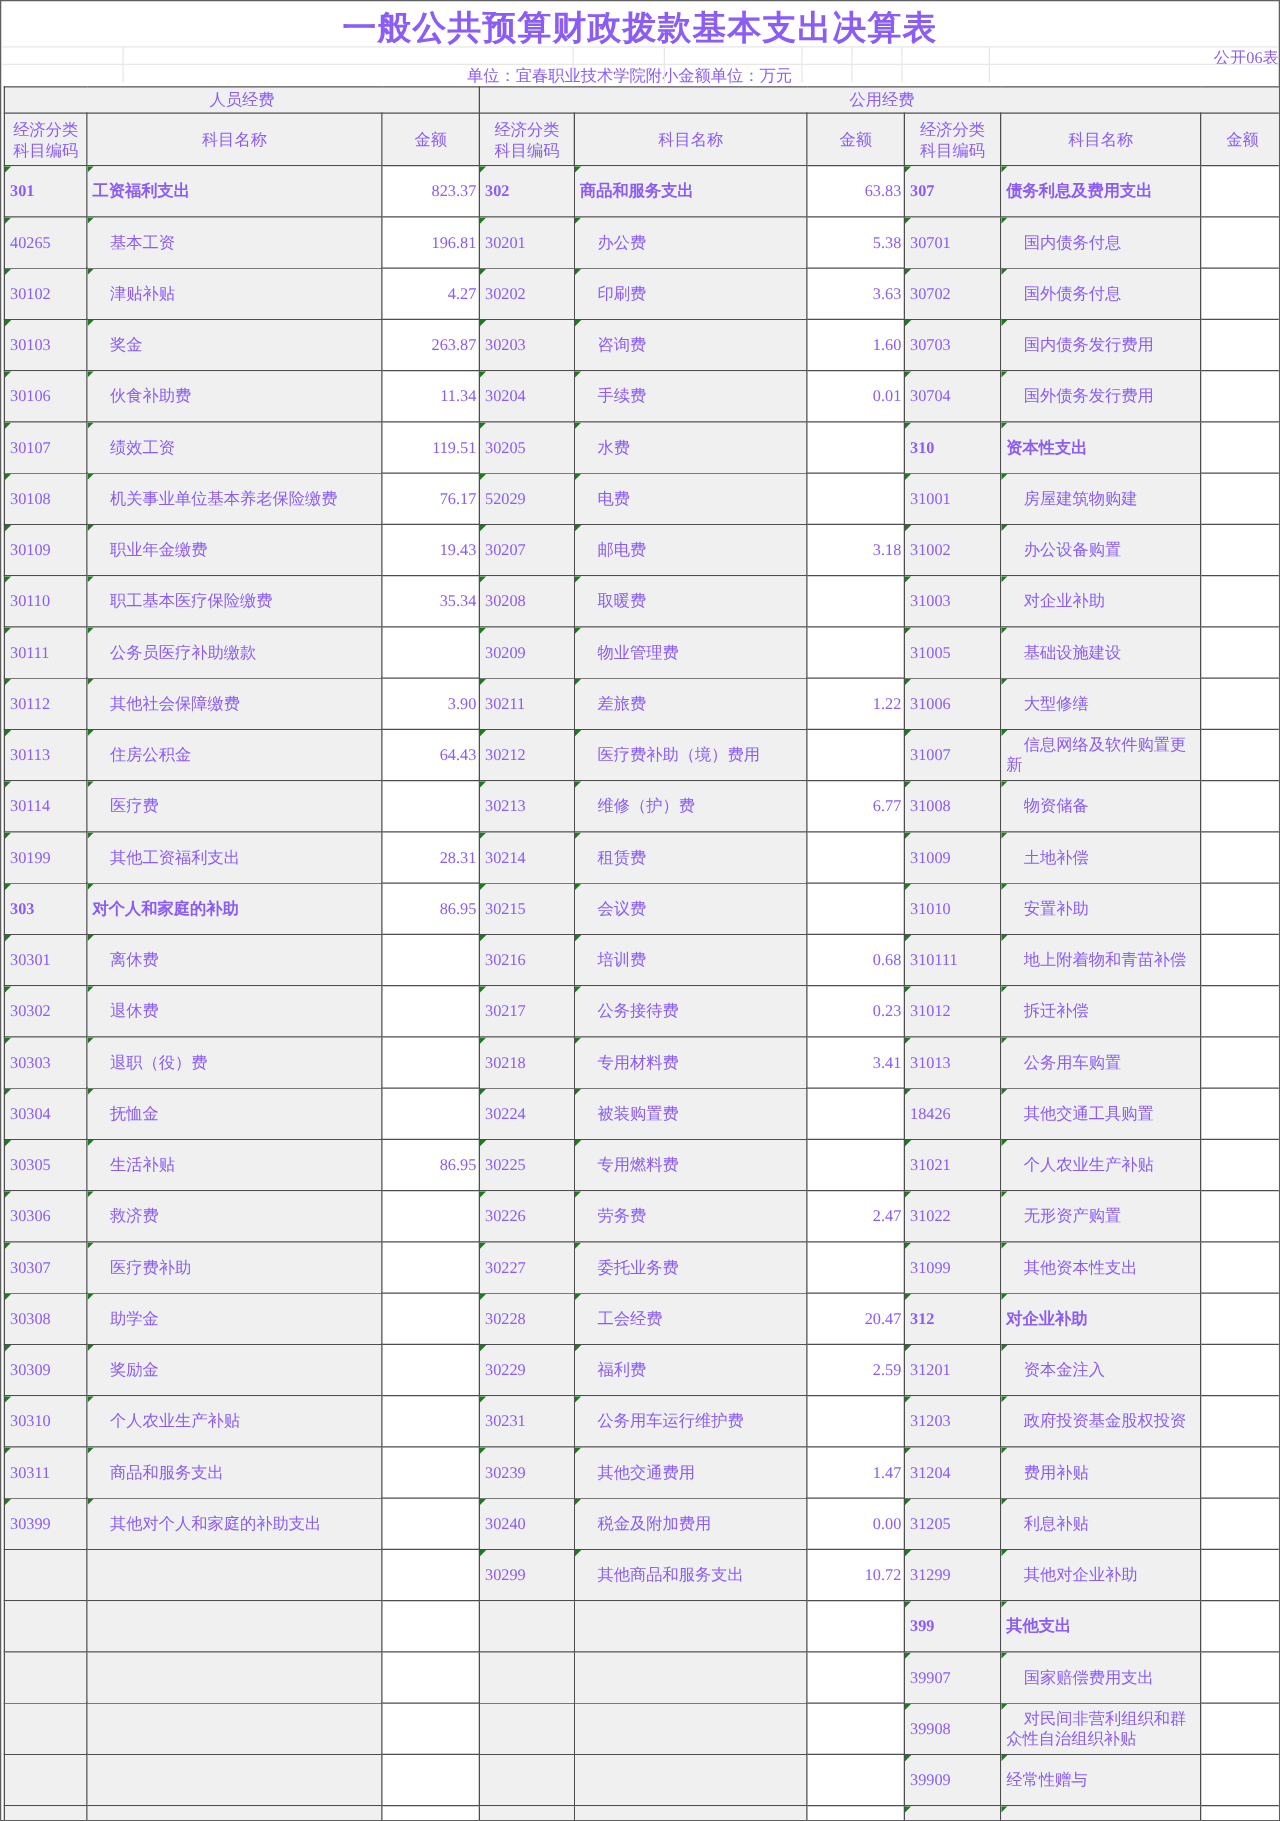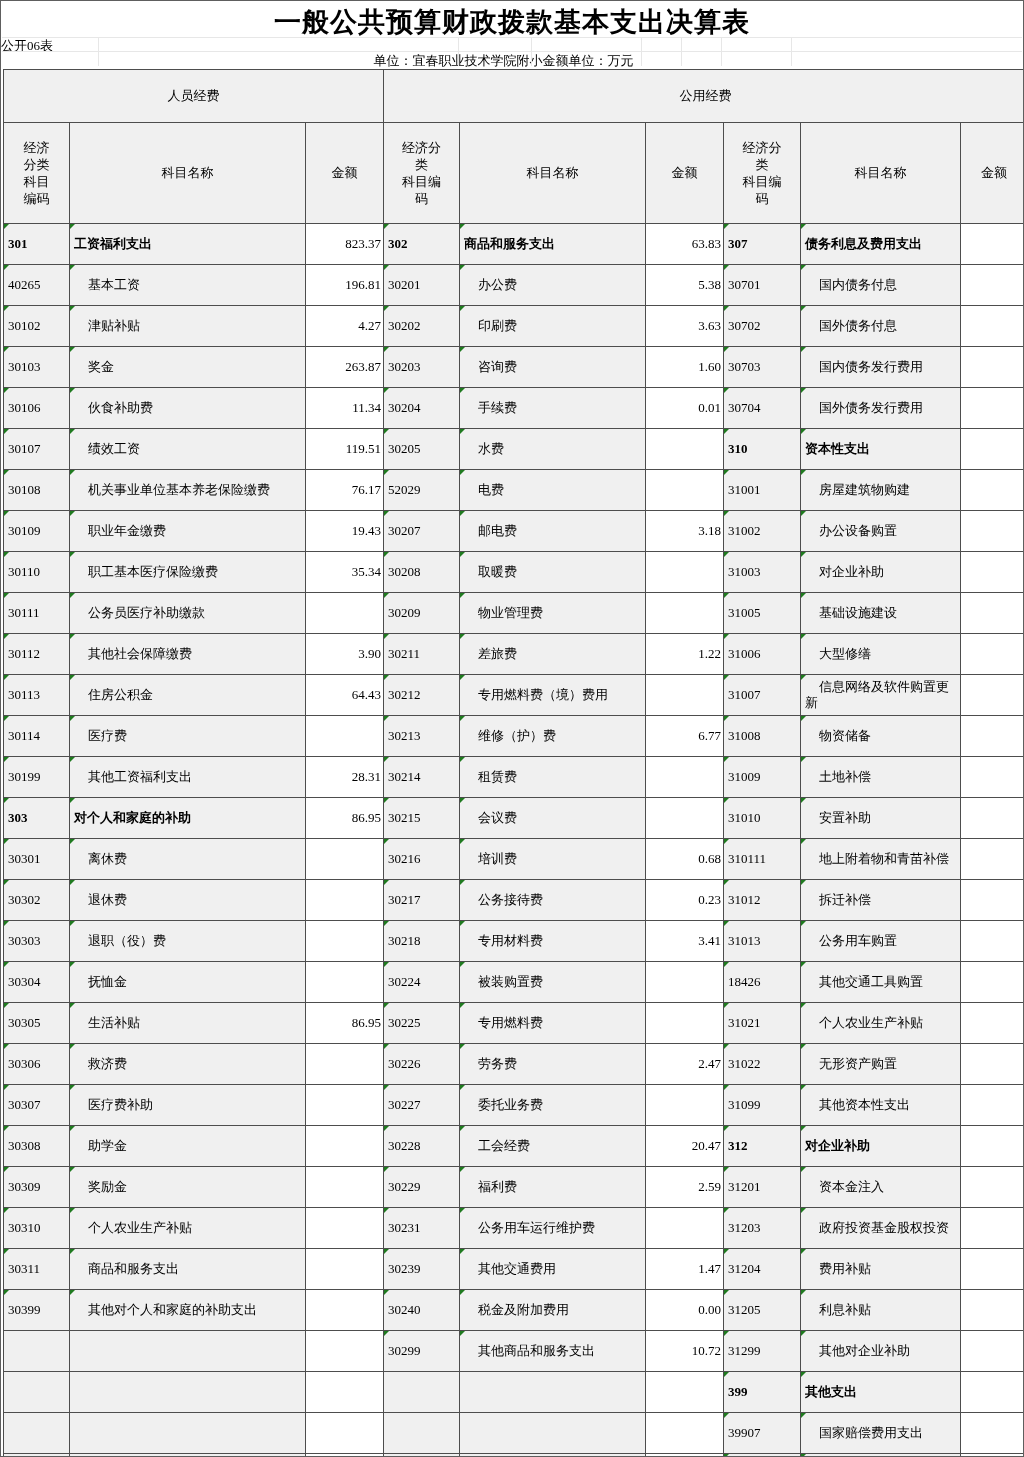--- a/index.html
+++ b/index.html
@@ -1,28 +1,28 @@
 <!DOCTYPE html>
 <html><head>
 <meta charset="utf-8">
 <style>
   html,body { margin:0; padding:0; background:#ffffff; }
   .page {
     position:relative; width:1024px; height:1457px; box-sizing:border-box;
     background:#ffffff; border:1px solid #5e5e5e; overflow:hidden;
-    font-family:"Liberation Serif","DejaVu Serif",serif; color:#000000;
+    font-family:"Liberation Serif","DejaVu Serif",serif; color:#8b5cf6;
   }
   .gl-h { position:absolute; left:1px; width:1020px; height:1px; background:#e7e7e7; }
   .gl-v { position:absolute; top:36px; height:29px; width:1px; background:#e7e7e7; }
   .title { margin-top:5px; text-align:center; font-size:27px; font-weight:bold; letter-spacing:1px; line-height:32px; }
-  .meta-right { text-align:left; font-size:13px; padding-right:0; line-height:14px; margin-top:1px; }
+  .meta-right { text-align:right; font-size:13px; padding-right:0; line-height:14px; margin-top:1px; }
   .meta-row { display:flex; justify-content:center; font-size:13px; padding:0 21px 1px 4px; line-height:15px; }
   table.t { border-collapse:collapse; table-layout:fixed; width:1020px; margin-left:2px; }
   .t th, .t td { border:1px solid #4d4d4d; overflow:hidden; vertical-align:middle; }
-  .t th { background:#f0f0f0; font-weight:normal; font-size:13px; text-align:center; padding:16px; }
+  .t th { background:#f0f0f0; font-weight:normal; font-size:13px; text-align:center; padding:0; }
   .grouprow th { height:20px; }
   .hdrrow th { height:41px; }
   .hc { white-space:pre-line; line-height:17px; }
   .t td { font-size:13px; height:36px; padding:1px; }
   td.code { background:#f0f0f0; padding-left:4px; position:relative; text-align:left; }
   td.name { background:#f0f0f0; padding:2px 3px 2px 4px; line-height:16px; position:relative; text-align:left; }
   td.name.indent { text-indent:14px; }
   td.amt { background:#ffffff; text-align:right; padding-right:2px; }
   .bold { font-weight:bold; }
   .tri::before { content:""; position:absolute; top:0; left:0; width:0; height:0;
@@ -202,21 +202,21 @@
           <td class="amt">1.22</td>
           <td class="code tri">31006</td>
           <td class="name indent tri">大型修缮</td>
           <td class="amt"></td>
         </tr>
         <tr>
           <td class="code tri">30113</td>
           <td class="name indent tri">住房公积金</td>
           <td class="amt">64.43</td>
           <td class="code tri">30212</td>
-          <td class="name indent tri">专用燃料费（境）费用</td>
+          <td class="name indent tri">医疗费补助（境）费用</td>
           <td class="amt"></td>
           <td class="code tri">31007</td>
           <td class="name indent tri">信息网络及软件购置更新</td>
           <td class="amt"></td>
         </tr>
         <tr>
           <td class="code tri">30114</td>
           <td class="name indent tri">医疗费</td>
           <td class="amt"></td>
           <td class="code tri">30213</td>

